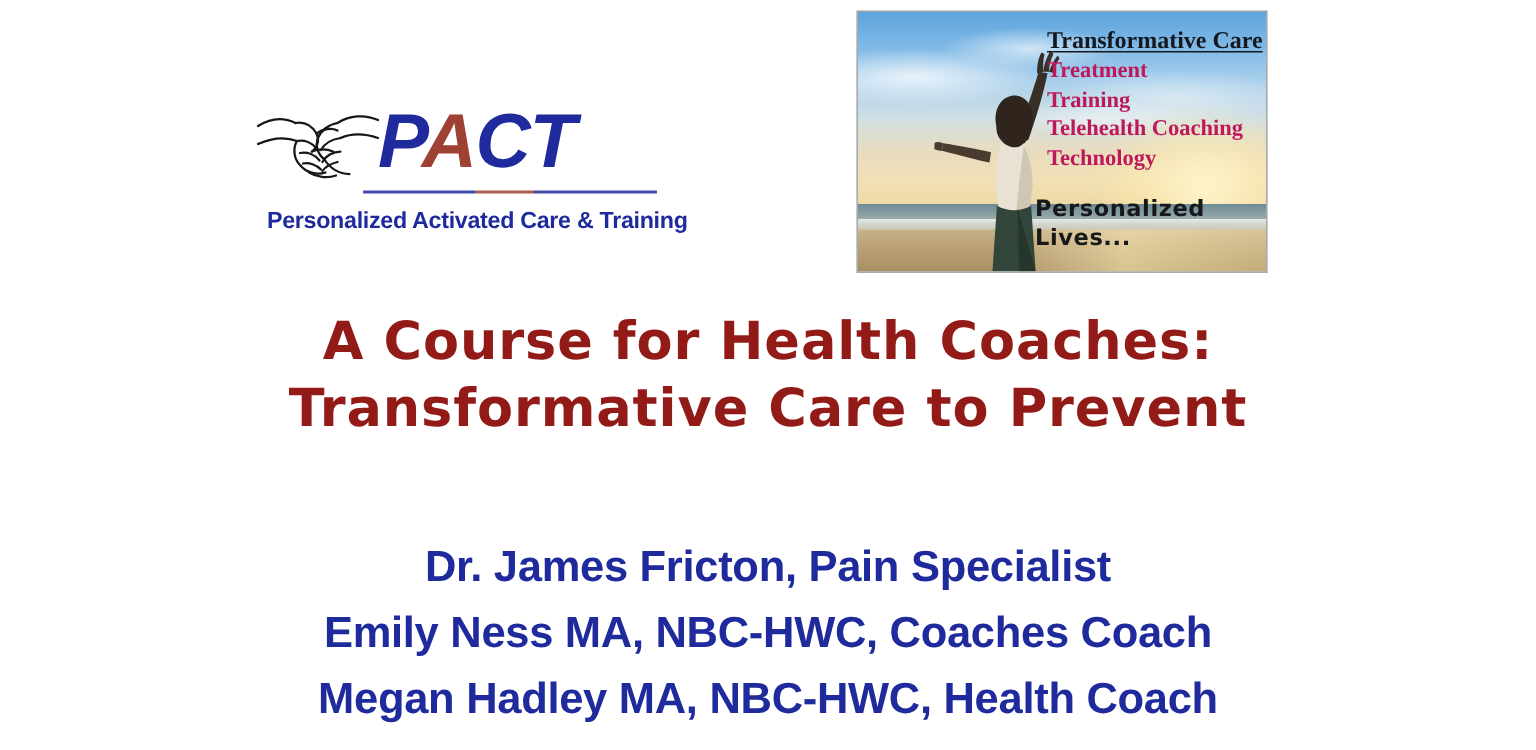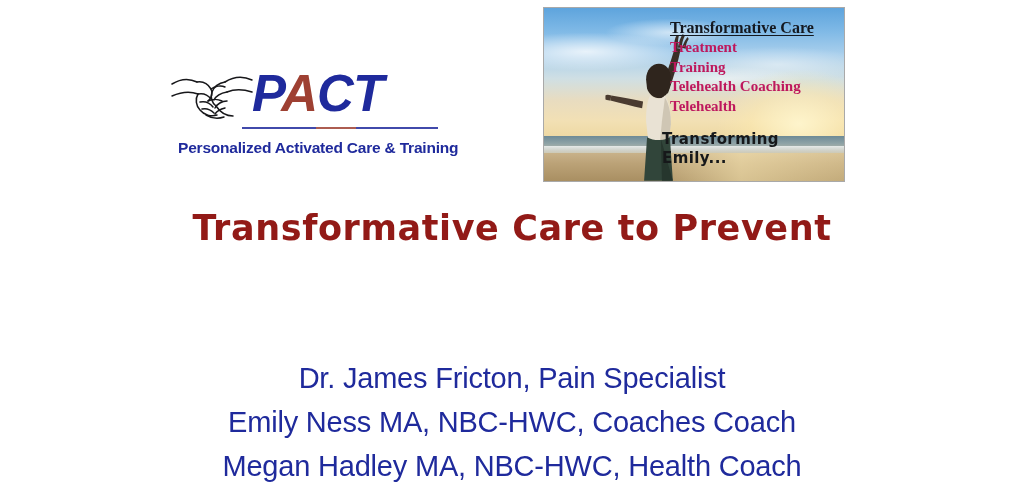--- a/index.html
+++ b/index.html
@@ -87,23 +87,23 @@
     font-weight: bold;
     font-size: 15.5px;
     letter-spacing: -0.2px;
     color: #1f2a9c;
     white-space: nowrap;
   }
 
   
   .tc-card {
     position: absolute;
-    left: 543px;
+    left: 571px;
     top: 7px;
-    width: 302px;
+    width: 274px;
     height: 175px;
     border: 1px solid #a9a9a9;
     box-sizing: border-box;
     overflow: hidden;
     background: #bcd8ef;
   }
   .tc-photo {
     position: absolute;
     inset: 0;
     overflow: hidden;
@@ -236,21 +236,21 @@
     top: 356px;
     width: 1024px;
     text-align: center;
     color: #1f2a9c;
     font-family: "Liberation Sans", sans-serif;
     font-weight: normal;
     font-size: 29px;
     line-height: 44px;
     letter-spacing: -.2px;
   }
-  .presenters .pr { display: block; }
+  .presenters .pr { display: block; font-weight: bold; }
 </style>
 </head>
 <body>
 
 <div class="slide">
 
   <div class="header-band">
 
     <div class="pact-logo">
       <div class="pact-row">
@@ -322,30 +322,31 @@
             </g>
           </svg>
         </div>
       </div>
 
       <div class="tc-text">
         <div class="tc-head">Transformative Care</div>
         <div class="tc-item">Treatment</div>
         <div class="tc-item">Training</div>
         <div class="tc-item">Telehealth Coaching</div>
-        <div class="tc-item">Telehealth</div>
+        <div class="tc-item">Technology</div>
       </div>
 
       <div class="tc-slogan">
-        <span class="sl1">Transforming Emily...</span>
+        <span class="sl1">Personalized Lives...</span>
       </div>
     </div>
   </div>
 
   <div class="main-title">
+    <span class="tl">A Course for Health Coaches:</span>
     <span class="tl">Transformative Care to Prevent</span>
   </div>
 
   <div class="presenters">
     <span class="pr">Dr. James Fricton, Pain Specialist</span>
     <span class="pr">Emily Ness MA, NBC-HWC, Coaches Coach</span>
     <span class="pr">Megan Hadley MA, NBC-HWC, Health Coach</span>
   </div>
 
 </div>

